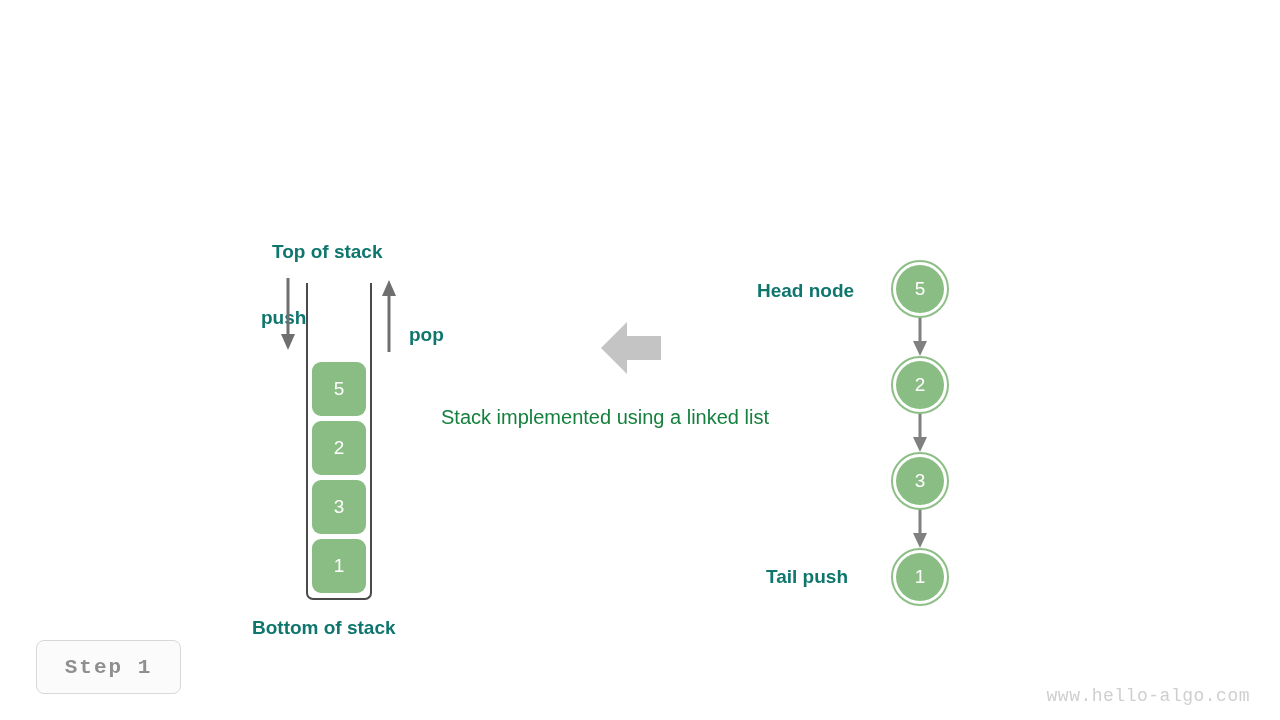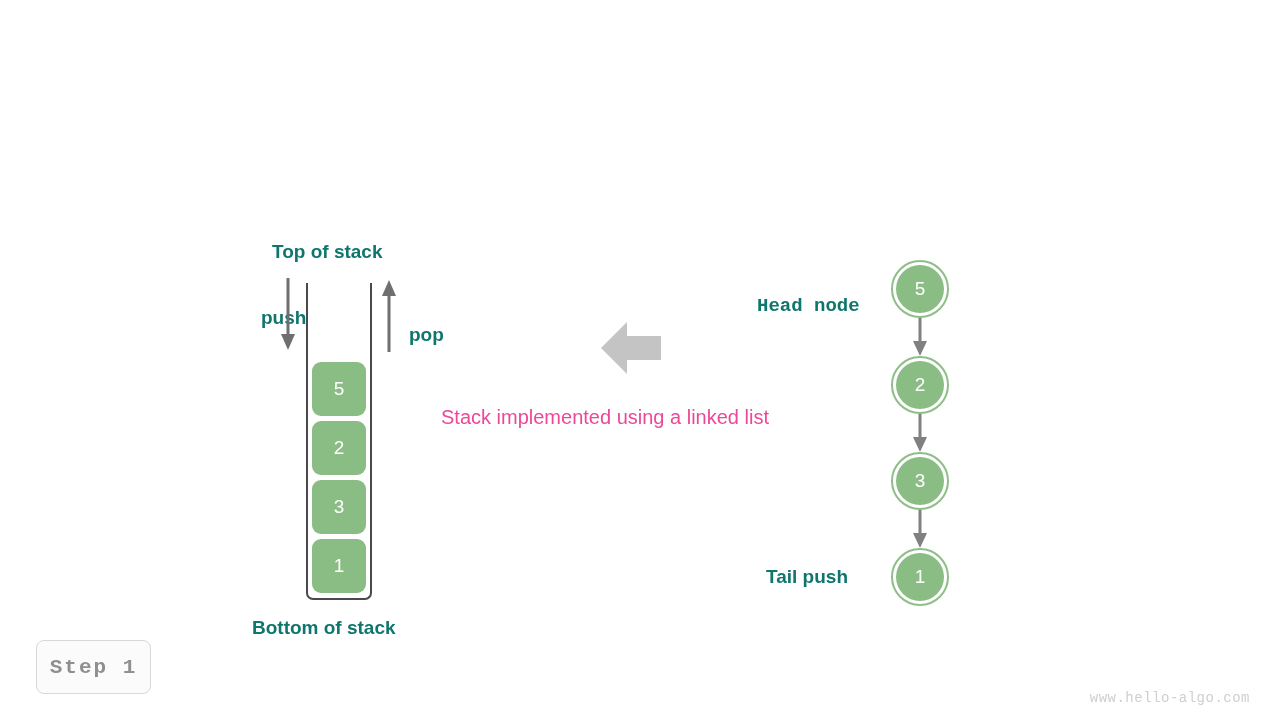--- a/index.html
+++ b/index.html
@@ -27,21 +27,21 @@
     font-family: "Liberation Sans", sans-serif;
     font-weight: bold;
     font-size: 19px;
     color: #0f766e;
     white-space: nowrap;
   }
   .caption {
     position: absolute;
     font-family: "Liberation Sans", sans-serif;
     font-size: 20px;
-    color: #ec4899;
+    color: #15803d;
     white-space: nowrap;
     text-align: center;
   }
 
   
   #stack-group { position: absolute; left: 0; top: 0; }
 
   .stack-container {
     position: absolute;
     left: 306px;
@@ -112,21 +112,21 @@
   }
 
   
   #transform-arrow { position: absolute; left: 601px; top: 320px; }
 
   
   .step-badge {
     position: absolute;
     left: 36px;
     top: 640px;
-    width: 115px;
+    width: 145px;
     height: 54px;
     border: 1px solid #d8d8d8;
     border-radius: 8px;
     background: #fbfbfb;
     display: flex;
     align-items: center;
     justify-content: center;
     font-family: "Liberation Mono", monospace;
     font-weight: bold;
     font-size: 21px;
@@ -134,21 +134,21 @@
     color: #8f8f8f;
     box-sizing: border-box;
   }
 
   
   .watermark {
     position: absolute;
     right: 30px;
     bottom: 14px;
     font-family: "Liberation Mono", monospace;
-    font-size: 14px;
+    font-size: 18px;
     color: #cfcfcf;
     letter-spacing: 0.5px;
     white-space: nowrap;
   }
 </style>
 </head>
 <body>
 
 <div class="canvas">
 
@@ -183,21 +183,21 @@
   </div>
 
   <svg id="transform-arrow" width="60" height="56" viewBox="0 0 60 56">
     <polygon points="0,28 26,2 26,16 60,16 60,40 26,40 26,54" fill="#c4c4c4"></polygon>
   </svg>
 
   <div class="caption" style="left:441px; top:406px;">Stack implemented using a linked list</div>
 
   <div id="list-group">
 
-    <div class="label-bold" style="left:757px; top:295px;font-family:Liberation Mono, monospace;">Head node</div>
+    <div class="label-bold" style="left:757px; top:280px;">Head node</div>
 
     <div class="label-bold" style="left:766px; top:566px;">Tail push</div>
 
     <svg style="position:absolute; left:908px; top:316px;" width="24" height="42" viewBox="0 0 24 42">
       <line x1="12" y1="0" x2="12" y2="28" stroke="#808080" stroke-width="3"></line>
       <polygon points="12,40 5,25 19,25" fill="#808080"></polygon>
     </svg>
     <svg style="position:absolute; left:908px; top:412px;" width="24" height="42" viewBox="0 0 24 42">
       <line x1="12" y1="0" x2="12" y2="28" stroke="#808080" stroke-width="3"></line>
       <polygon points="12,40 5,25 19,25" fill="#808080"></polygon>

